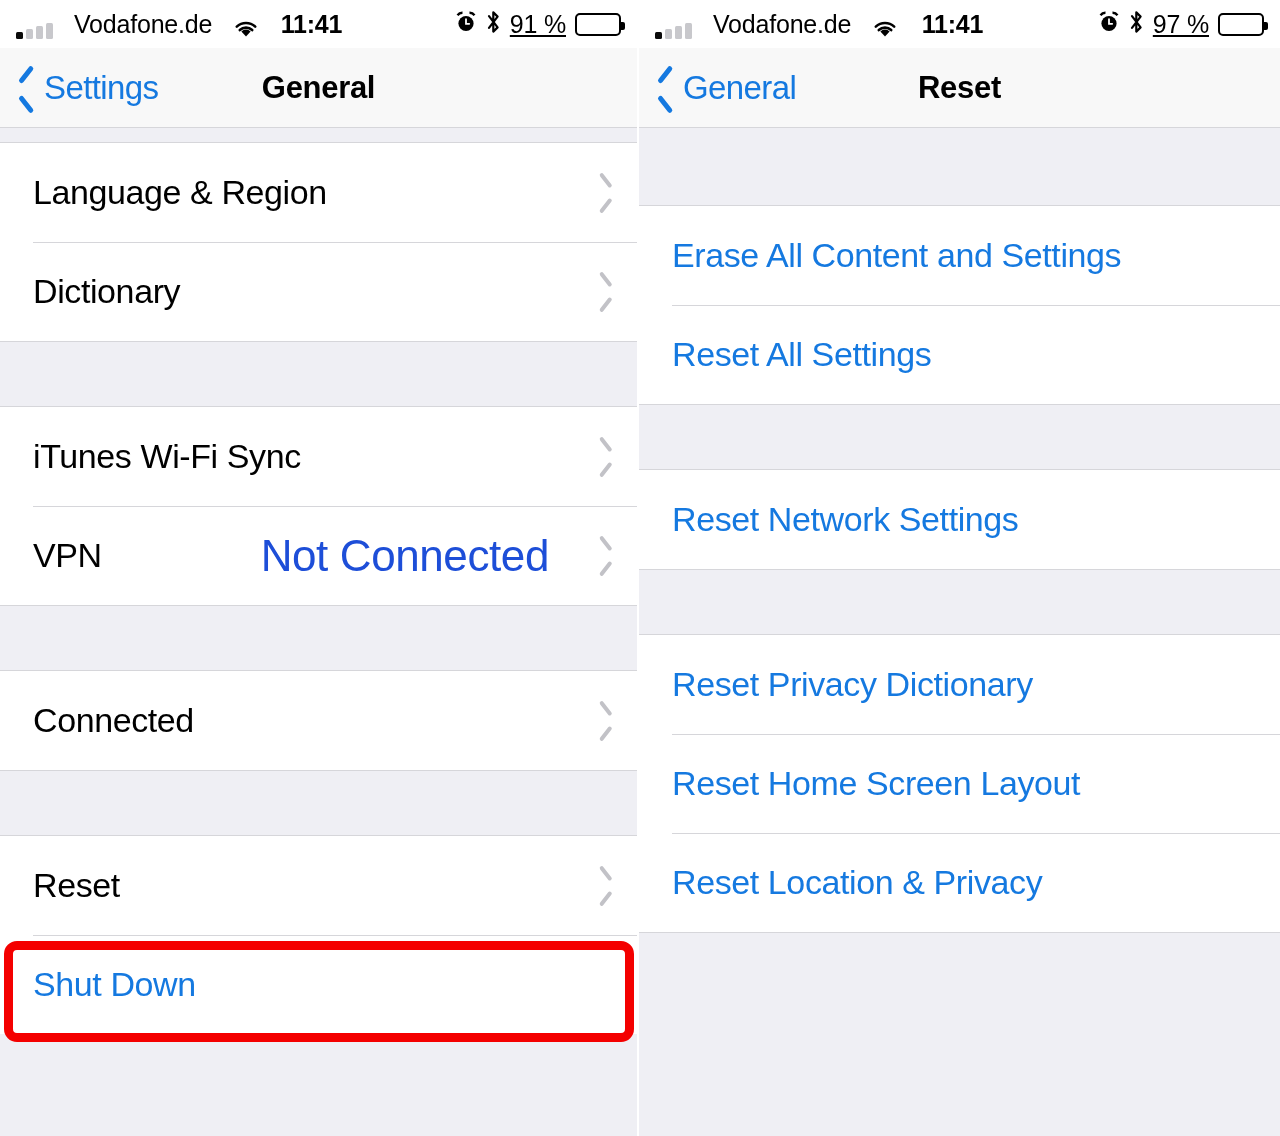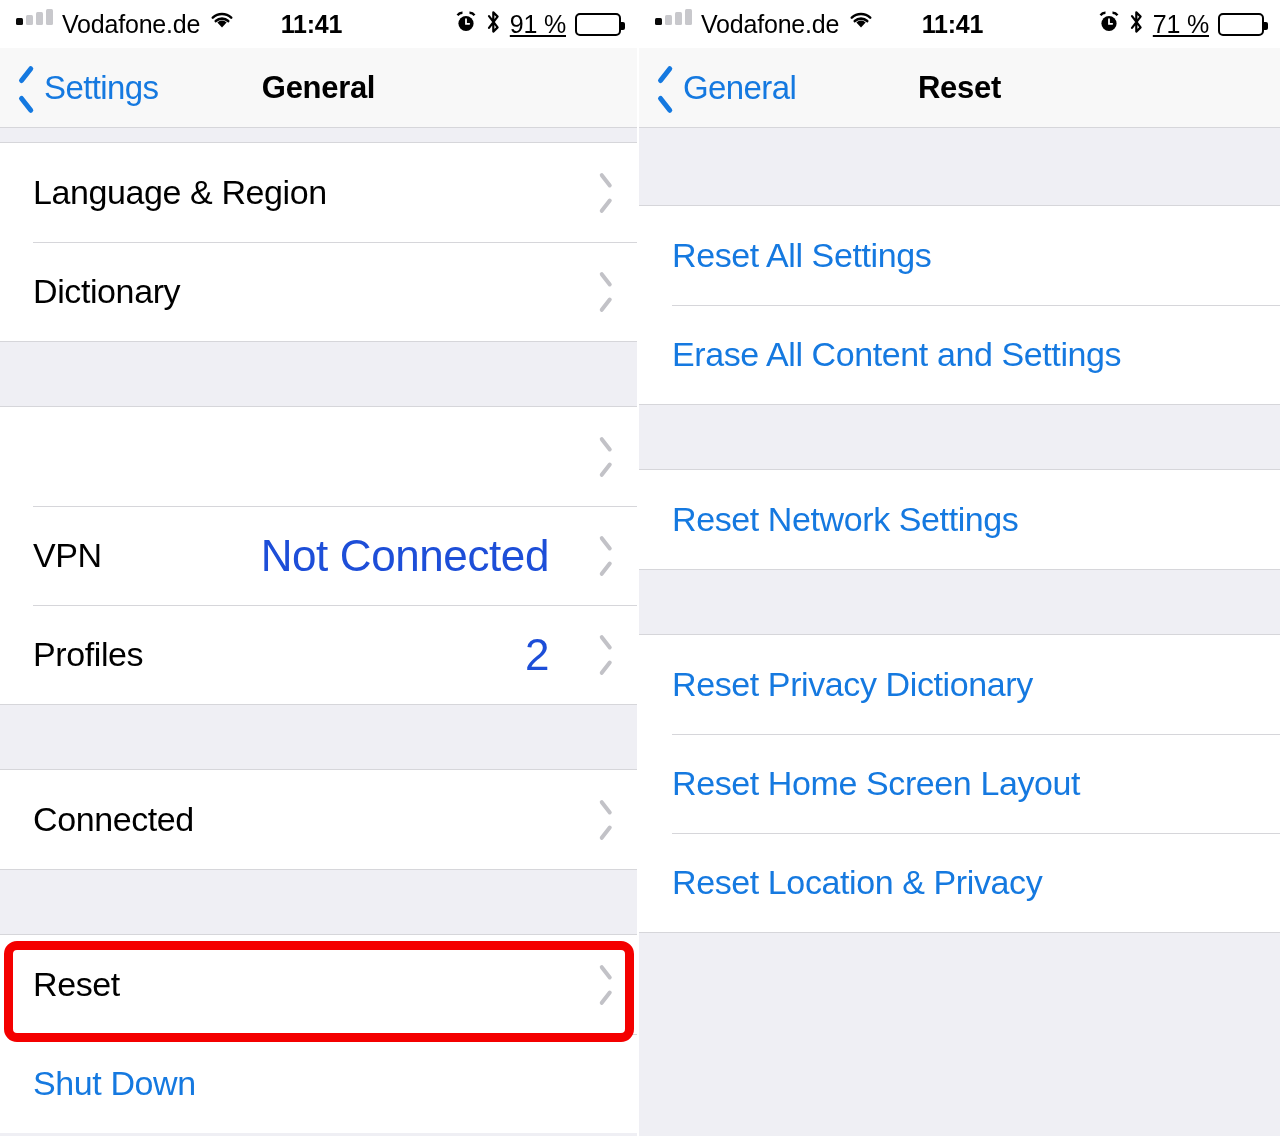--- a/index.html
+++ b/index.html
@@ -30,21 +30,21 @@
   
   .statusbar {
     height: 48px;
     background: #ffffff;
     display: flex;
     align-items: center;
     position: relative;
     padding: 0 16px;
     box-sizing: border-box;
   }
-  .sb-left { display: flex; align-items: flex-start; gap: 9px; }
+  .sb-left { display: flex; align-items: flex-end; gap: 21px; }
   .signal { display: flex; align-items: flex-end; gap: 3px; height: 15px; }
   .signal i { display: block; width: 7px; border-radius: 1.5px; background: #c8c8cc; }
   .signal i.on { background: #0a0a0a; }
   .signal i:nth-child(1) { height: 7px; }
   .signal i:nth-child(2) { height: 10px; }
   .signal i:nth-child(3) { height: 13px; }
   .signal i:nth-child(4) { height: 16px; }
   .carrier { font-size: 25px; color: #000; letter-spacing: -0.2px; }
   .wifi { width: 26px; height: 20px; position: relative; display:inline-block; }
   .sb-center {
@@ -207,30 +207,26 @@
         <div class="row">
           <span class="row-label">Dictionary</span>
           <span class="chev alone"></span>
         </div>
       </div>
 
       <div class="gap" style="height:66px"></div>
 
       <div class="group">
         <div class="row">
+          <span class="row-label">iTunes Wi-Fi Sync</span>
           <span class="chev alone"></span>
         </div>
         <div class="row">
           <span class="row-label">VPN</span>
           <span class="row-value">Not Connected</span>
-          <span class="chev"></span>
-        </div>
-        <div class="row">
-          <span class="row-label">Profiles</span>
-          <span class="row-value">2</span>
           <span class="chev"></span>
         </div>
       </div>
 
       <div class="gap" style="height:66px"></div>
 
       <div class="group">
         <div class="row">
           <span class="row-label">Connected</span>
           <span class="chev alone"></span>
@@ -283,44 +279,44 @@
             <path d="M2.5 4.2 a6 6 0 0 1 5-2.4" stroke="#000" stroke-width="2.4" fill="none"></path>
             <path d="M19.5 4.2 a6 6 0 0 0 -5-2.4" stroke="#000" stroke-width="2.4" fill="none"></path>
             <path d="M11 8.2 v4.6 h3.2" stroke="#fff" stroke-width="1.8" fill="none" stroke-linecap="round"></path>
           </svg>
         </span>
         <span>
           <svg width="15" height="24" viewBox="0 0 15 24">
             <path d="M3 6.2 L11.6 17.4 L7.3 21.6 V2.4 L11.6 6.6 L3 17.8" stroke="#000" stroke-width="2.2" fill="none" stroke-linecap="round" stroke-linejoin="round"></path>
           </svg>
         </span>
-        <span class="battery-pct">71 %</span>
+        <span class="battery-pct">97 %</span>
         <span class="battery"><span class="fill"></span></span>
       </div>
     </div>
 
     <div class="navbar">
       <div class="nav-back">
         <span class="chev-back"></span>
         <span class="nav-back-label">General</span>
       </div>
       <div class="nav-title">Reset</div>
     </div>
 
     <div class="content">
 
       <div class="gap first" style="height:78px"></div>
 
       <div class="group">
         <div class="row">
+          <span class="row-label blue">Erase All Content and Settings</span>
+        </div>
+        <div class="row">
           <span class="row-label blue">Reset All Settings</span>
         </div>
-        <div class="row">
-          <span class="row-label blue">Erase All Content and Settings</span>
-        </div>
       </div>
 
       <div class="gap" style="height:66px"></div>
 
       <div class="group">
         <div class="row">
           <span class="row-label blue">Reset Network Settings</span>
         </div>
       </div>
 

